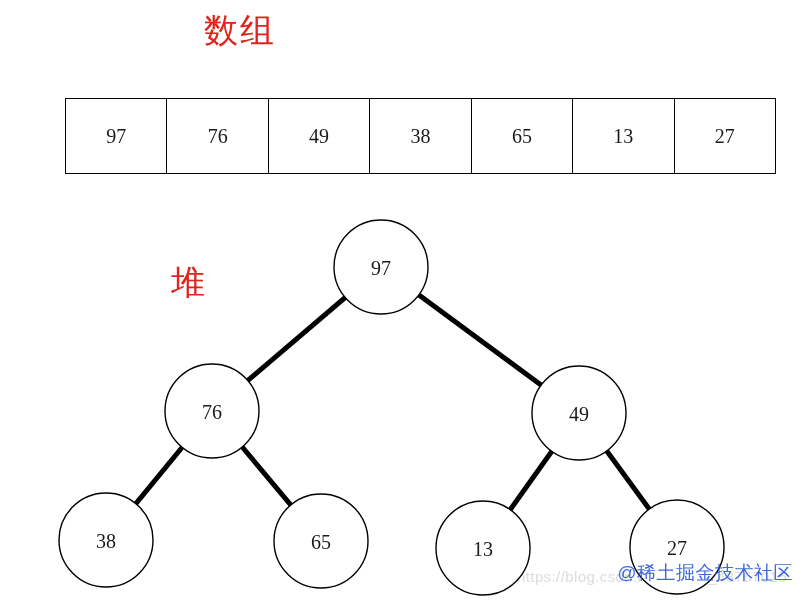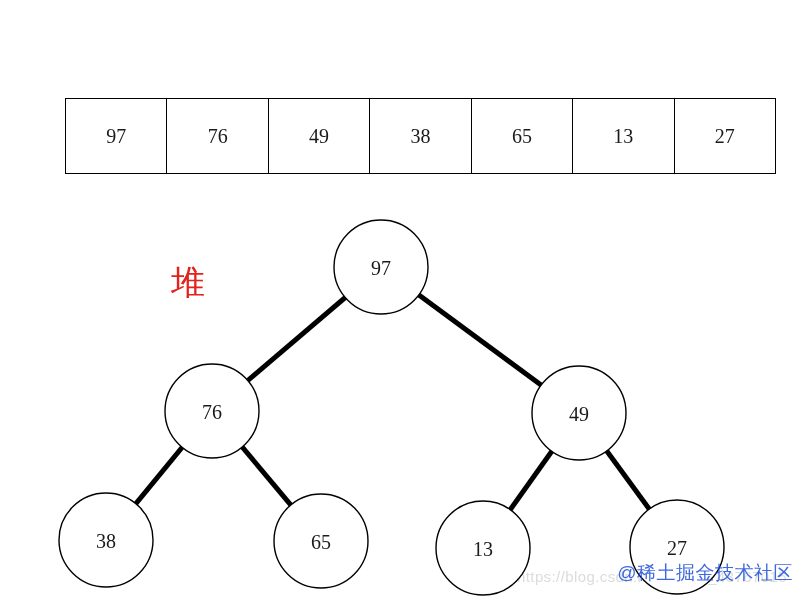--- a/index.html
+++ b/index.html
@@ -96,20 +96,21 @@
     font-family: Liberation Sans, sans-serif;
     white-space: nowrap;
     z-index: 3;
   }
 </style>
 </head>
 <body>
 
 <div class="canvas">
 
+  <div class="section-title array-title">数组</div>
 
   <div class="array-table" id="array-table">
       <div class="array-cell">97</div>
       <div class="array-cell">76</div>
       <div class="array-cell">49</div>
       <div class="array-cell">38</div>
       <div class="array-cell">65</div>
       <div class="array-cell">13</div>
       <div class="array-cell">27</div>
     </div>

